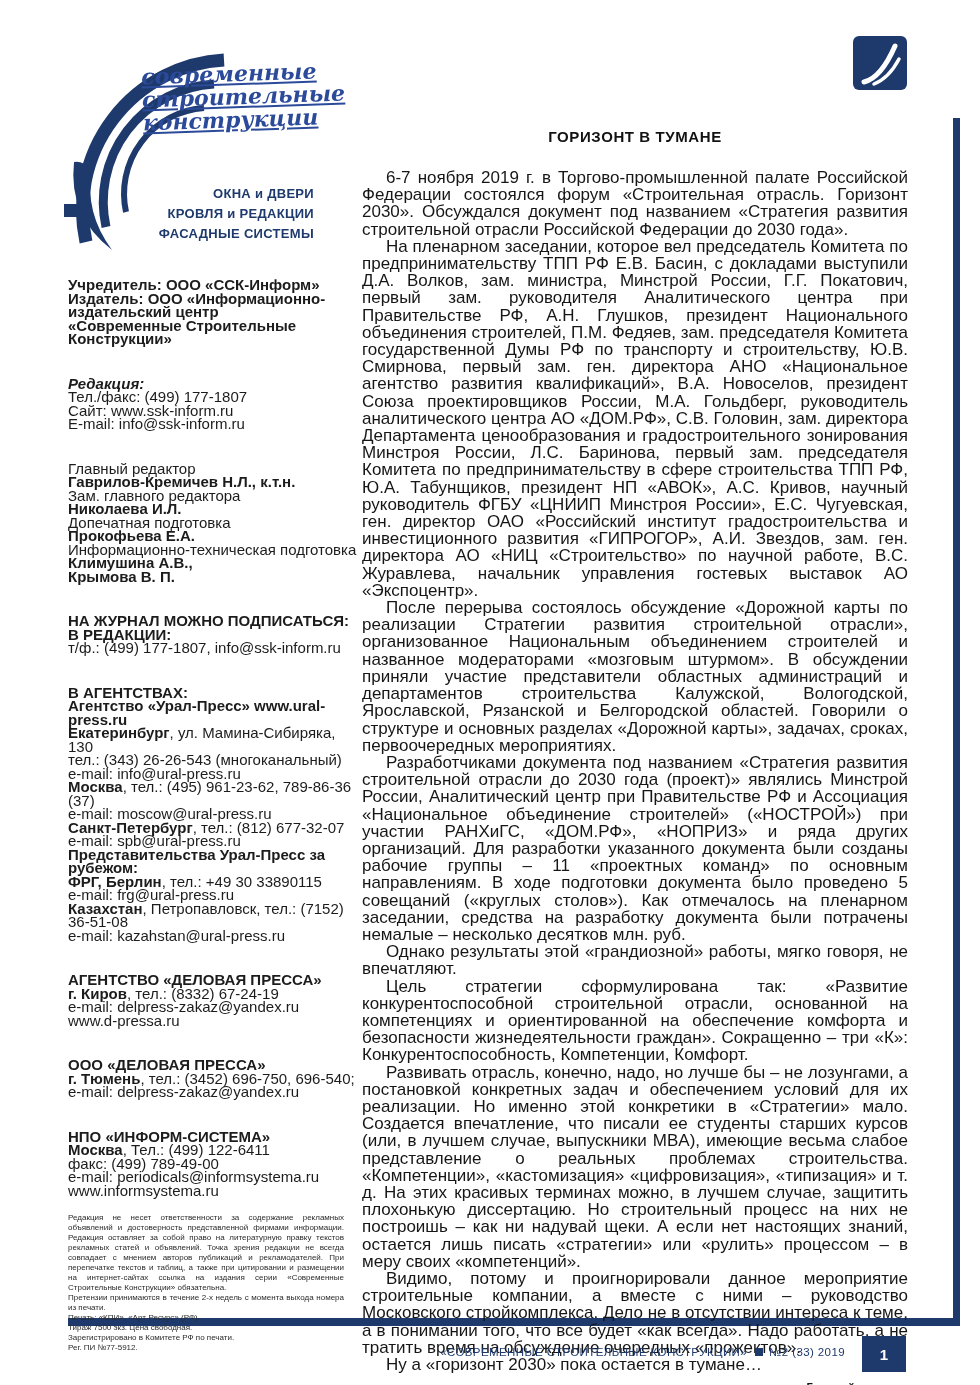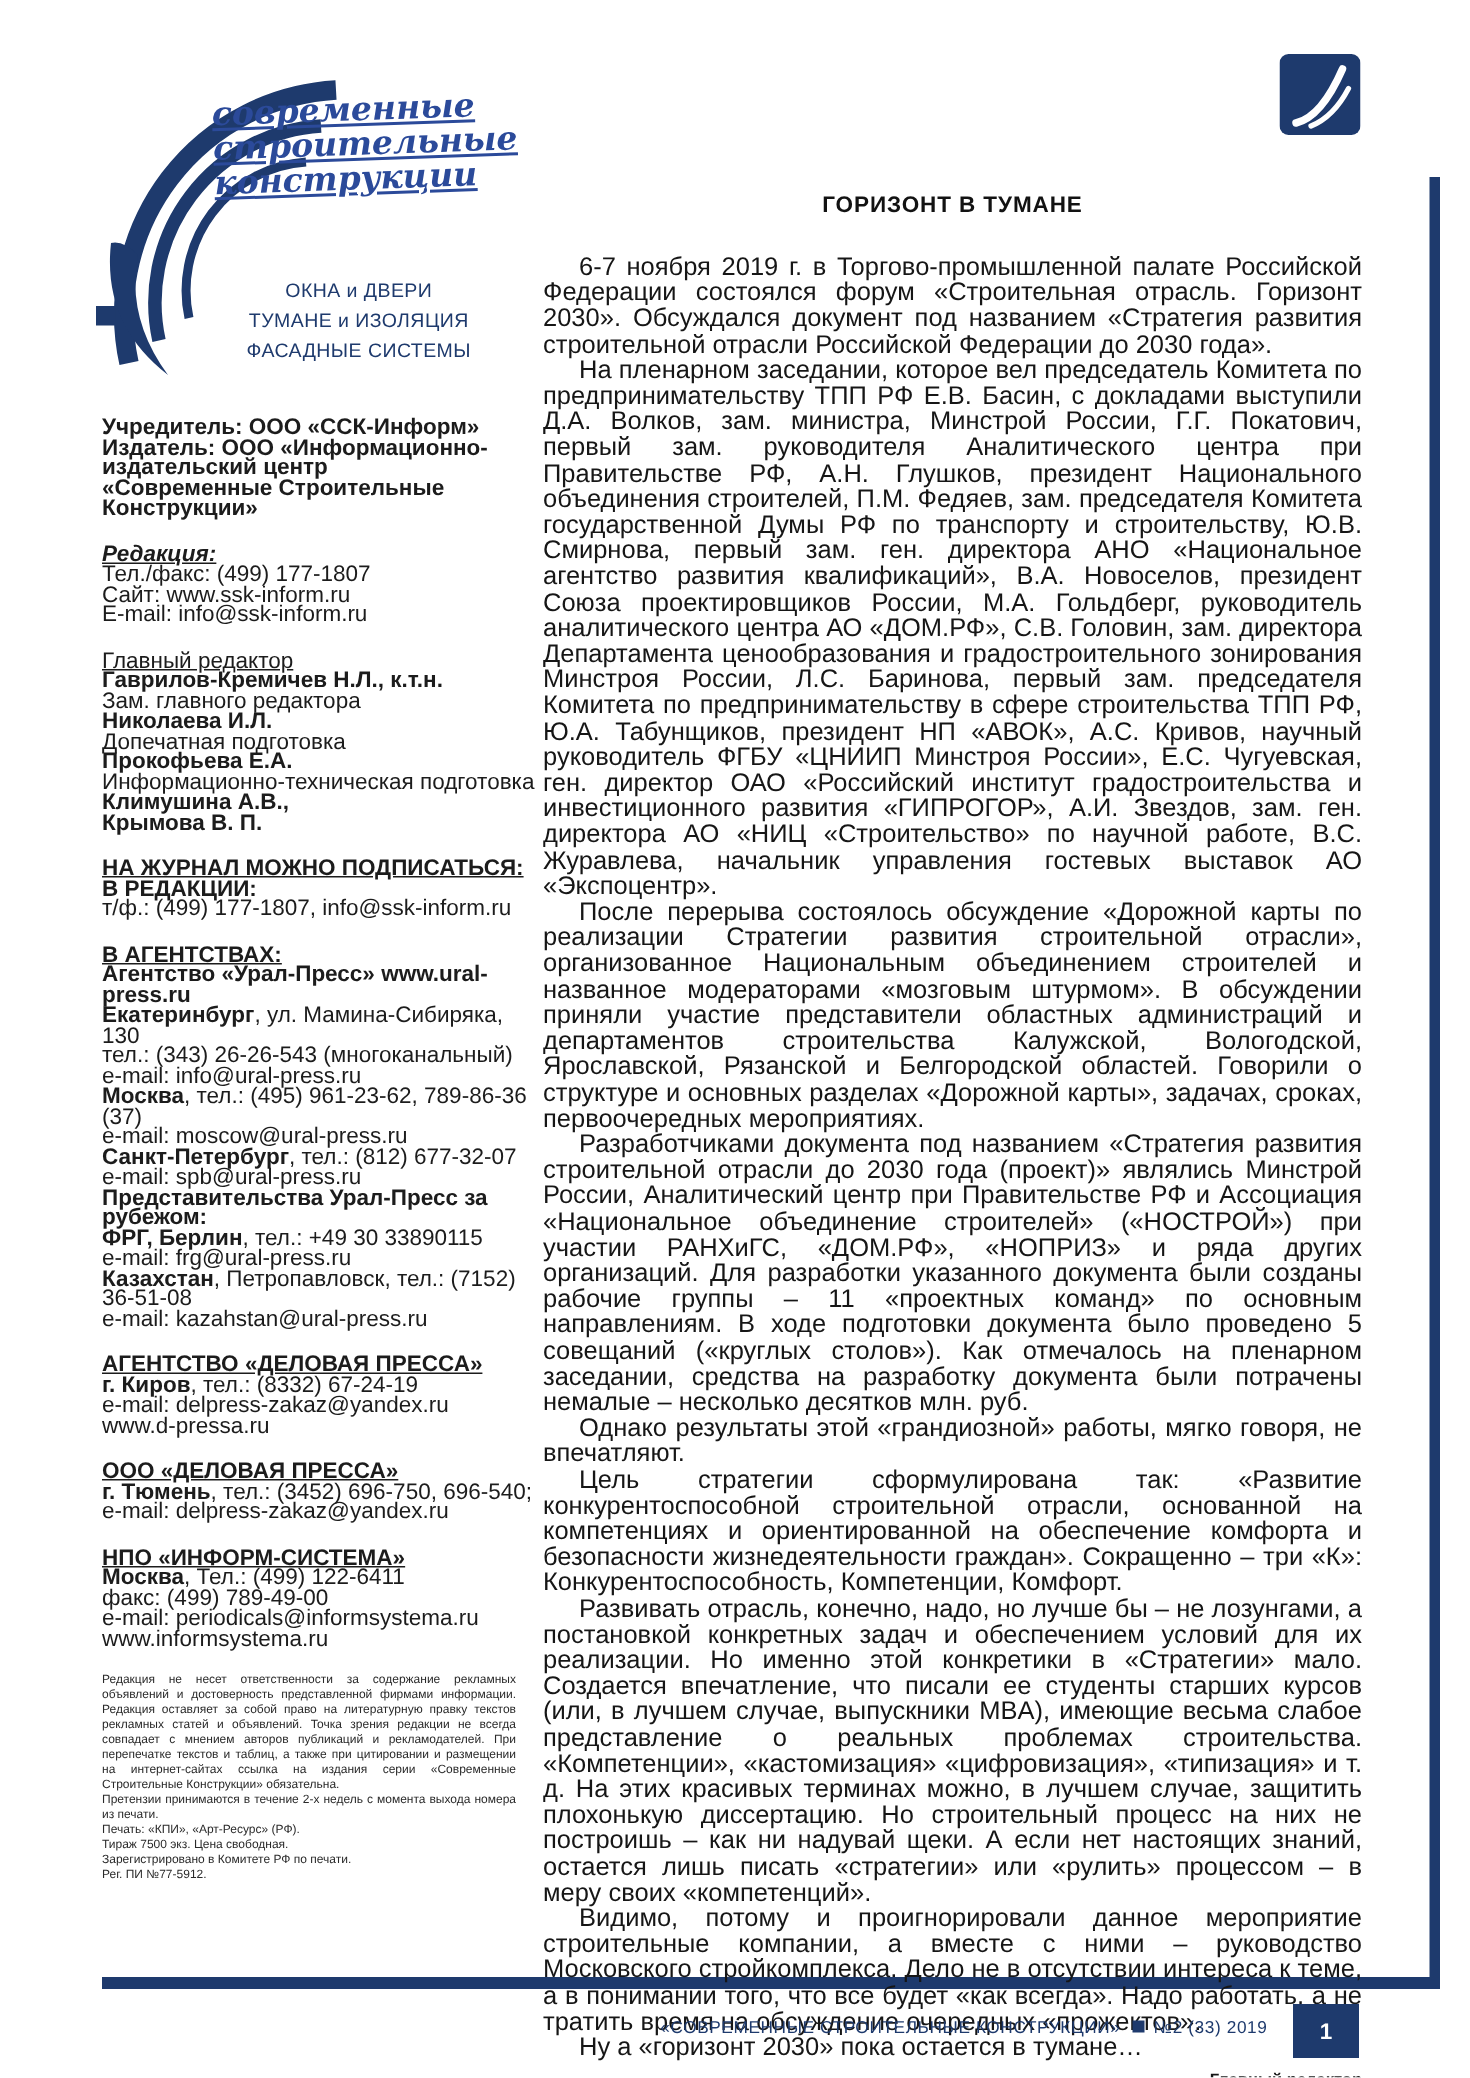--- a/index.html
+++ b/index.html
@@ -14,26 +14,26 @@
   .bottom-rule{position:absolute;left:68px;top:1318px;width:892px;height:8px;background:#1e3a6d;}
 
   
   .sidebar{position:absolute;left:68px;top:40px;width:292px;}
   .logo-block{position:relative;height:208px;}
   .logo-arcs{position:absolute;left:-4px;top:4px;}
   .logo-script{position:absolute;left:74px;top:22px;font-family:"DejaVu Serif",serif;
                font-style:italic;font-weight:bold;color:#2b4a9a;font-size:22px;line-height:23px;
                transform:rotate(-2deg);white-space:nowrap;}
   .logo-script .ls{display:block;text-decoration:underline;}
-  .tagline{position:absolute;right:46px;top:144px;text-align:center;color:#1e3a6d;
-           font-weight:normal;font-size:13px;line-height:20px;letter-spacing:.3px;}
+  .tagline{position:absolute;right:46px;top:144px;text-align:right;color:#1e3a6d;
+           font-weight:bold;font-size:13px;line-height:20px;letter-spacing:.3px;}
 
   .masthead{margin-top:30px;font-size:15px;line-height:13.5px;color:#1c1c1c;}
   .ln .b{font-weight:bold;}
-  .ln.gap{margin-top:17px;text-decoration:underline;}
+  .ln.gap{margin-top:31px;}
   .ln.it{font-style:italic;}
 
   .fine-print{margin-top:16px;width:276px;font-size:8px;line-height:10px;color:#2a2a2a;text-align:justify;}
   .fine-print p{margin:0;}
 
   
   .article{position:absolute;left:362px;top:118px;width:546px;}
   .title{margin:10px 0 24px;text-align:center;font-size:15px;font-weight:bold;
          letter-spacing:.6px;color:#121212;}
   .para{margin:0;text-align:justify;text-indent:24px;font-size:17px;line-height:17.2px;color:#161616;}
@@ -74,21 +74,21 @@
       <div class="logo-script">
         <span class="ls">современные</span>
         <span class="ls">строительные</span>
         <span class="ls">конструкции</span>
       </div>
     </div>
     <div class="tagline">
 
         <div class="tag-line">ОКНА и ДВЕРИ</div>
 
-        <div class="tag-line">ТУМАНЕ и ИЗОЛЯЦИЯ</div>
+        <div class="tag-line">КРОВЛЯ и РЕДАКЦИИ</div>
 
         <div class="tag-line">ФАСАДНЫЕ СИСТЕМЫ</div>
       </div>
 
     <div class="masthead">
 
         <div class="ln"><span class="b">Учредитель: ООО «ССК-Информ»</span><span></span></div>
 
         <div class="ln"><span class="b">Издатель: ООО «Информационно-издательский центр</span><span></span></div>
 

